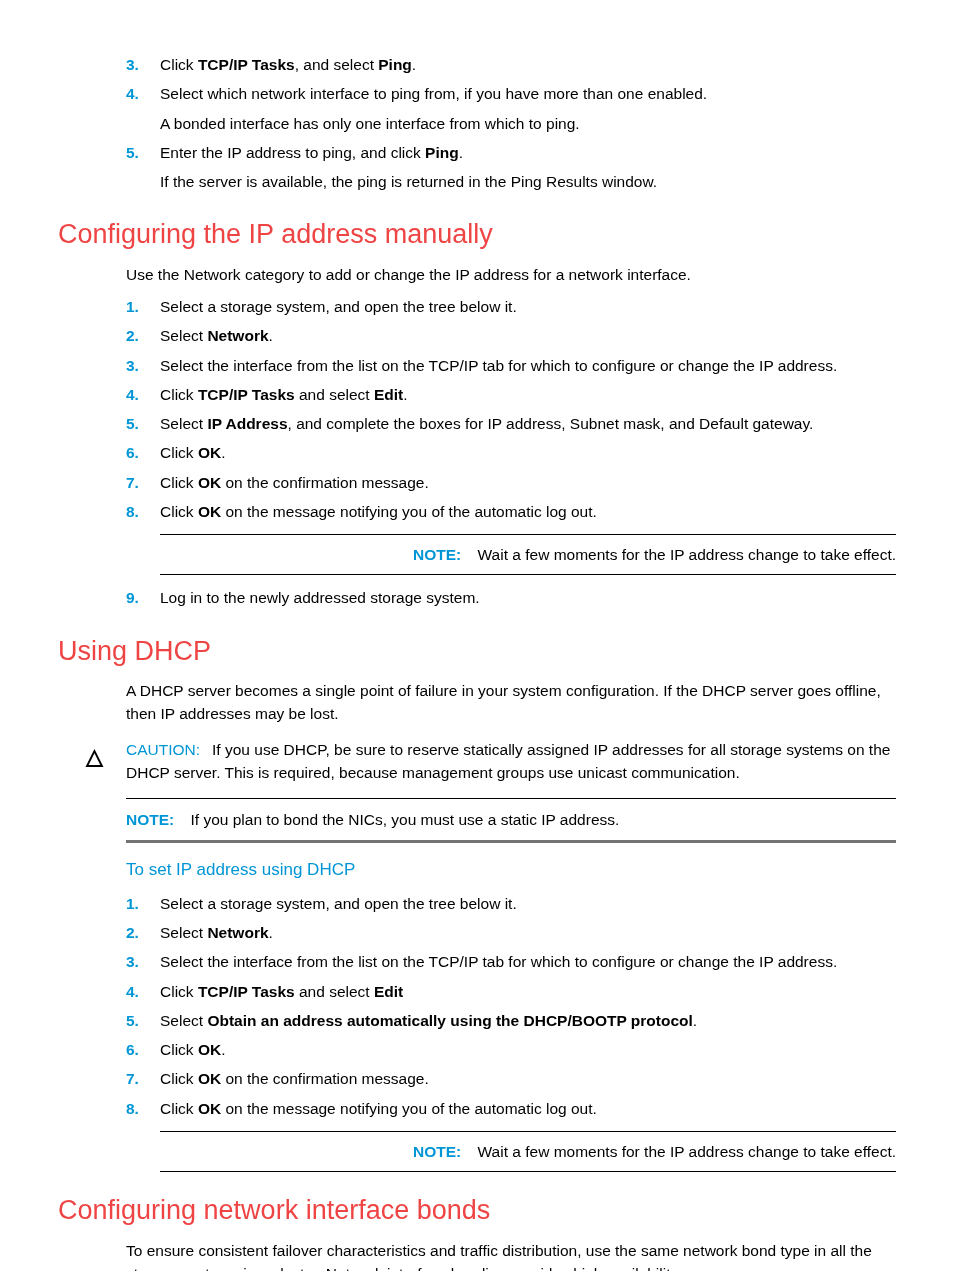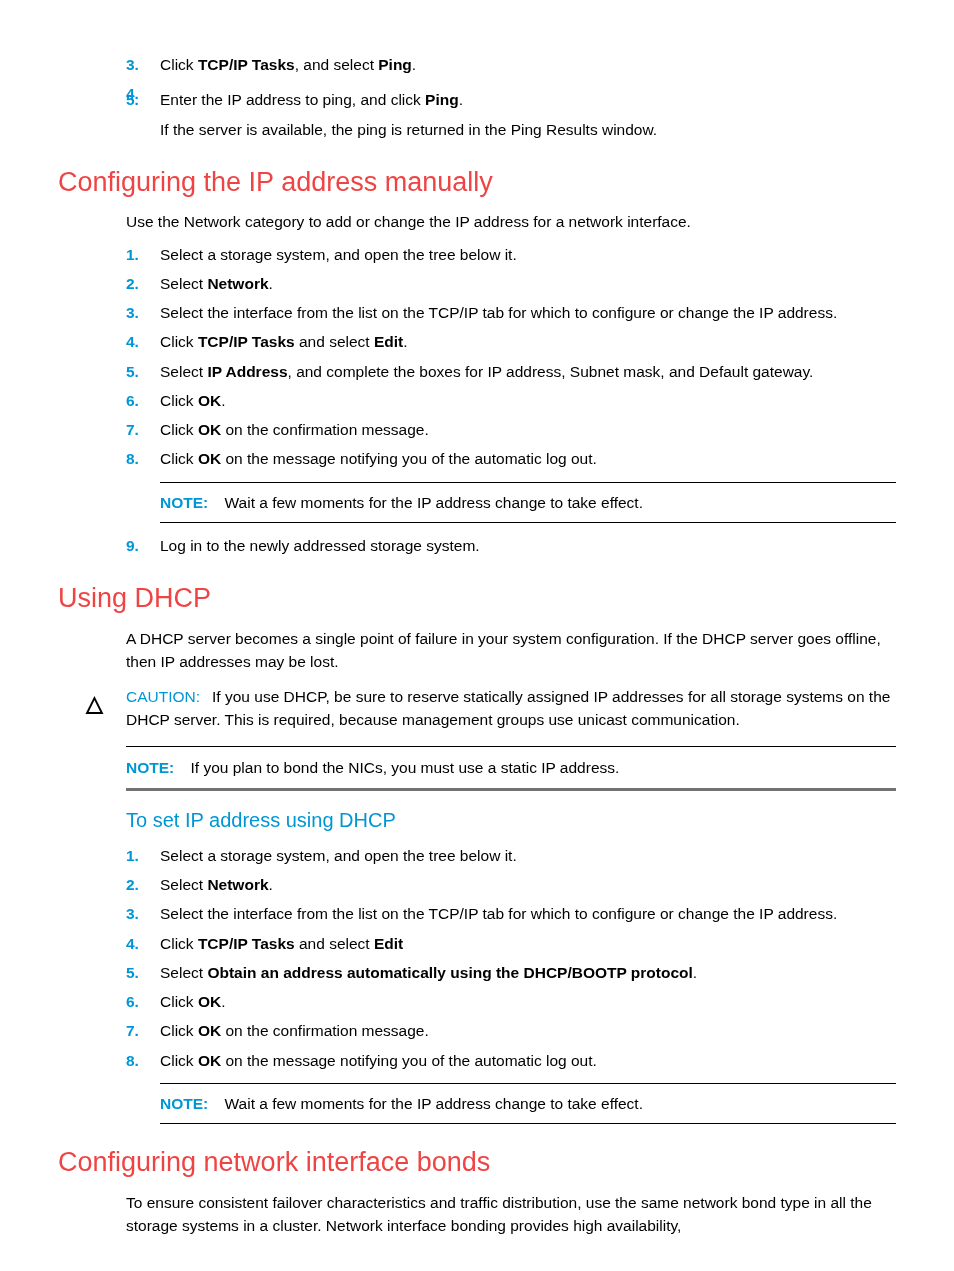--- a/index.html
+++ b/index.html
@@ -13,21 +13,21 @@
     box-sizing: border-box;
   }
   .h2 {
     color: #ef4444;
     font-size: 27px;
     font-weight: 400;
     margin: 18px 0 8px 0;
   }
   .h3 {
     color: #0096d6;
-    font-size: 20px;
+    font-size: 17px;
     font-weight: 400;
     margin: 14px 0 6px 68px;
   }
   .intro {
     margin: 4px 0 6px 68px;
   }
   ol.steps {
     list-style: none;
     padding: 0;
     margin: 0 0 0 68px;
@@ -46,20 +46,21 @@
   .sub {
     display: block;
     margin-top: 6px;
   }
   b { font-weight: 700; }
   .note-box {
     margin: 8px 0 8px 102px;
     border-top: 1px solid #000;
     border-bottom: 1px solid #000;
     padding: 8px 0;
+    text-align: right;
   }
   .note-box .label {
     color: #0096d6;
     font-weight: 700;
     margin-right: 12px;
   }
   .note-box-outer {
     margin: 14px 0 14px 68px;
     border-top: 1px solid #000;
     border-bottom: 3px solid #737373;
@@ -87,21 +88,21 @@
     color: #0096d6;
     font-weight: 400;
     margin-right: 12px;
   }
 </style>
 </head>
 <body>
 
 <ol class="steps">
     <li><span class="num">3.</span><span>Click <b>TCP/IP Tasks</b>, and select <b>Ping</b>.</span></li>
-    <li><span class="num">4.</span></li>
+    <li><span class="num">4.</span><span>Select which network interface to ping from, if you have more than one enabled.<span class="sub">A bonded interface has only one interface from which to ping.</span></span></li>
     <li><span class="num">5.</span><span>Enter the IP address to ping, and click <b>Ping</b>.<span class="sub">If the server is available, the ping is returned in the Ping Results window.</span></span></li>
   </ol>
 
 <div class="h2">Configuring the IP address manually</div>
 <div class="intro">Use the Network category to add or change the IP address for a network interface.</div>
 <ol class="steps">
     <li><span class="num">1.</span><span>Select a storage system, and open the tree below it.</span></li>
     <li><span class="num">2.</span><span>Select <b>Network</b>.</span></li>
     <li><span class="num">3.</span><span>Select the interface from the list on the TCP/IP tab for which to configure or change the IP address.</span></li>
     <li><span class="num">4.</span><span>Click <b>TCP/IP Tasks</b> and select <b>Edit</b>.</span></li>

